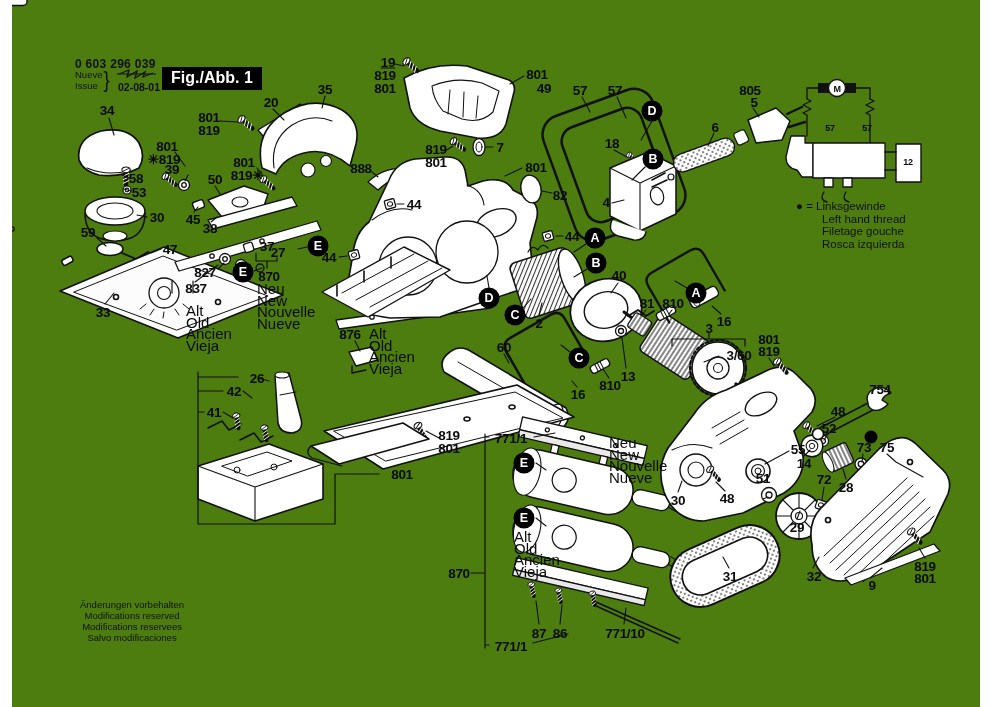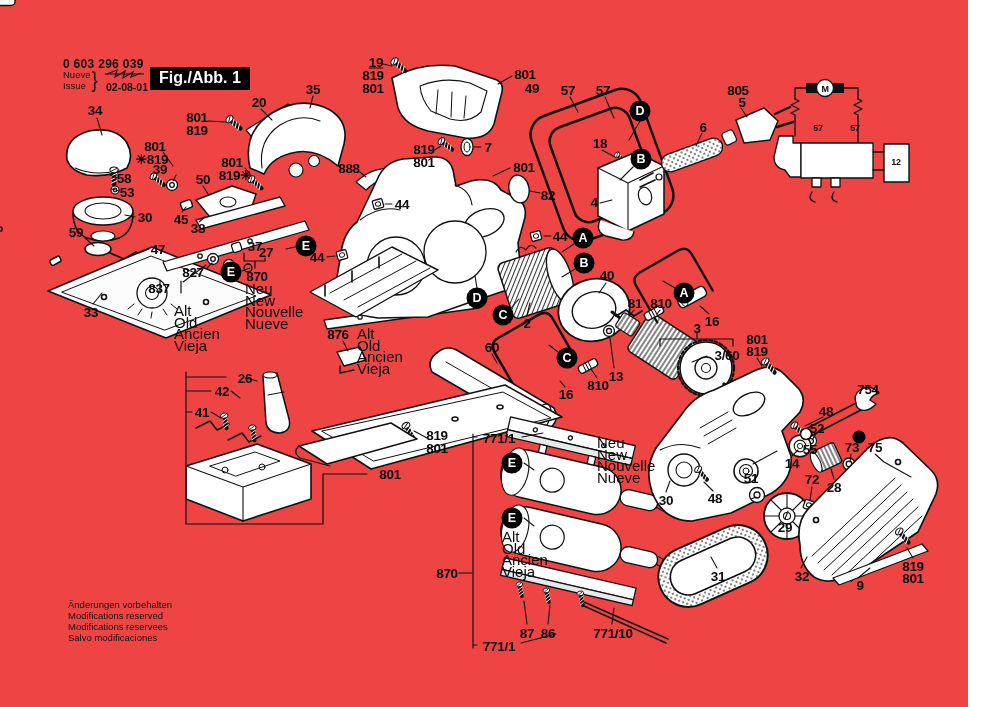--- a/index.html
+++ b/index.html
@@ -1,36 +1,36 @@
 <!DOCTYPE html>
 <html><head>
 <meta charset="utf-8">
 <style>
   html,body{margin:0;padding:0;background:#fff;}
-  #stage{position:relative;width:968px;height:707px;background:#ef4444;overflow:hidden;
-         font-family:"Liberation Sans",sans-serif;color:#111;}
+  #stage{position:relative;width:968px;height:707px;background:#4d7c0f;overflow:hidden;
+         font-family:"Liberation Sans",sans-serif;color:#111;margin-left:12px;}
   #art{position:absolute;left:0;top:0;}
   #label-layer{position:absolute;left:0;top:0;width:1000px;height:707px;pointer-events:none;}
   .plabel{position:absolute;transform:translate(-50%,-50%);font-weight:700;font-size:13.5px;
           letter-spacing:-0.3px;white-space:nowrap;color:#0b0b0b;}
   .plabel.u{text-decoration:underline;}
   .plabel.small{font-size:9px;}
   .badge{position:absolute;width:21px;height:21px;border-radius:50%;background:#000;color:#fff;
          font-weight:700;font-size:12.5px;line-height:21px;text-align:center;transform:translate(-50%,-50%);}
   .tgroup{position:absolute;font-size:15px;line-height:11.5px;font-weight:400;color:#0b0b0b;}
   .hdr-num{position:absolute;left:63px;top:57px;font-size:12px;font-weight:600;letter-spacing:0.3px;}
   .standissue{position:absolute;left:63px;top:70px;font-size:9.5px;line-height:10.5px;display:flex;align-items:center;}
   .standissue .brace{font-size:19px;font-weight:400;margin-left:1px;transform:scaleY(1.15);}
   .hdr-date{position:absolute;left:106px;top:81px;font-size:10.5px;font-weight:600;}
   .hdr-scribble{position:absolute;left:104px;top:67px;}
   .figbox{position:absolute;left:150px;top:67px;background:#000;color:#fff;font-size:16px;
           font-weight:700;padding:2px 9px 3px 9px;}
   .legend{position:absolute;left:784px;top:200px;font-size:11.5px;line-height:12.5px;}
   .legend div:not(:first-child){padding-left:26px;}
-  .footer{position:absolute;left:68px;top:599px;font-size:9.5px;line-height:11px;}
+  .footer{position:absolute;left:68px;top:599px;font-size:9.5px;line-height:11px;text-align:center;}
 </style>
 </head>
 <body>
 
 <div id="stage">
 
 <svg id="art" width="1000" height="707" viewBox="0 0 1000 707" stroke-linecap="round" stroke-linejoin="round">
   <defs>
     <pattern id="hatch" patternUnits="userSpaceOnUse" width="4" height="4" patternTransform="rotate(40)">
       <rect width="4" height="4" fill="#fff"></rect>
@@ -484,20 +484,26 @@
   </div>
   <div class="brace">}</div>
 </div>
 <svg class="hdr-scribble" width="42" height="14">
   <path d="M3,7 L13,3 L11,10 L21,4 L19,11 L29,5 L27,10 L37,6" stroke="#111" fill="none" stroke-width="1.2"></path>
   <line x1="1" y1="7" x2="40" y2="7" stroke="#111" stroke-width="1.2"></line>
 </svg>
 <div class="hdr-date">02-08-01</div>
 <div class="figbox">Fig./Abb. 1</div>
 
+<div class="legend">
+  <div>● = Linksgewinde</div>
+  <div>Left hand thread</div>
+  <div>Filetage gouche</div>
+  <div>Rosca izquierda</div>
+</div>
 
 <div class="footer">
   <div>Änderungen vorbehalten</div>
   <div>Modifications reserved</div>
   <div>Modifications reservees</div>
   <div>Salvo modificaciones</div>
 </div>
 
 <div id="label-layer">
       <div class="plabel" style="left: 95px; top: 110px;">34</div>
@@ -529,21 +535,21 @@
       <div class="plabel" style="left: 91px; top: 312px;">33</div>
       <div class="plabel" style="left: 160px; top: 169px;">39</div>
       <div class="plabel" style="left: 203px; top: 179px;">50</div>
       <div class="plabel" style="left: 232px; top: 162px;">801</div>
       <div class="plabel" style="left: 235px; top: 175px;">819✳</div>
       <div class="plabel" style="left: 181px; top: 219px;">45</div>
       <div class="plabel" style="left: 198px; top: 228px;">38</div>
       <div class="plabel" style="left: 255px; top: 246px; text-align: right;">37</div>
       <div class="plabel" style="left: 266px; top: 252px;">27</div>
       <div class="plabel" style="left: 193px; top: 272px;">827</div>
-      <div class="plabel" style="left: 159px; top: 288px;">837</div>
+      <div class="plabel" style="left: 184px; top: 288px;">837</div>
       <div class="plabel" style="left: 257px; top: 276px;">870</div>
       <div class="plabel" style="left: 349px; top: 168px;">888</div>
       <div class="plabel" style="left: 402px; top: 204px;">44</div>
       <div class="plabel" style="left: 524px; top: 167px;">801</div>
       <div class="plabel" style="left: 548px; top: 195px;">82</div>
       <div class="plabel" style="left: 594px; top: 202px;">4</div>
       <div class="plabel" style="left: 317px; top: 257px;">44</div>
       <div class="plabel" style="left: 560px; top: 236px;">44</div>
       <div class="plabel" style="left: 527px; top: 323px;">2</div>
       <div class="plabel" style="left: 607px; top: 275px;">40</div>
@@ -575,21 +581,21 @@
       <div class="plabel" style="left: 715px; top: 498px;">48</div>
       <div class="plabel" style="left: 751px; top: 478px;">51</div>
       <div class="plabel" style="left: 785px; top: 527px;">29</div>
       <div class="plabel" style="left: 812px; top: 479px;">72</div>
       <div class="plabel" style="left: 834px; top: 487px;">28</div>
       <div class="plabel" style="left: 718px; top: 576px;">31</div>
       <div class="plabel" style="left: 802px; top: 576px;">32</div>
       <div class="plabel" style="left: 860px; top: 585px;">9</div>
       <div class="plabel" style="left: 913px; top: 566px;">819</div>
       <div class="plabel" style="left: 913px; top: 578px;">801</div>
-      <div class="plabel" style="left: 792px; top: 449px; padding-left: 36px;">55</div>
+      <div class="plabel" style="left: 768px; top: 449px; padding-left: 36px;">55</div>
       <div class="plabel" style="left: 792px; top: 463px;">14</div>
       <div class="plabel" style="left: 852px; top: 447px;">73</div>
       <div class="plabel" style="left: 875px; top: 447px;">75</div>
       <div class="plabel" style="left: 826px; top: 411px;">48</div>
       <div class="plabel" style="left: 817px; top: 428px;">52</div>
       <div class="plabel" style="left: 868px; top: 389px;">754</div>
       <div class="plabel small" style="left: 825px; top: 89px;">M</div>
       <div class="plabel small" style="left: 818px; top: 128px;">57</div>
       <div class="plabel small" style="left: 855px; top: 128px;">57</div>
       <div class="plabel small" style="left: 896px; top: 162px;">12</div>

